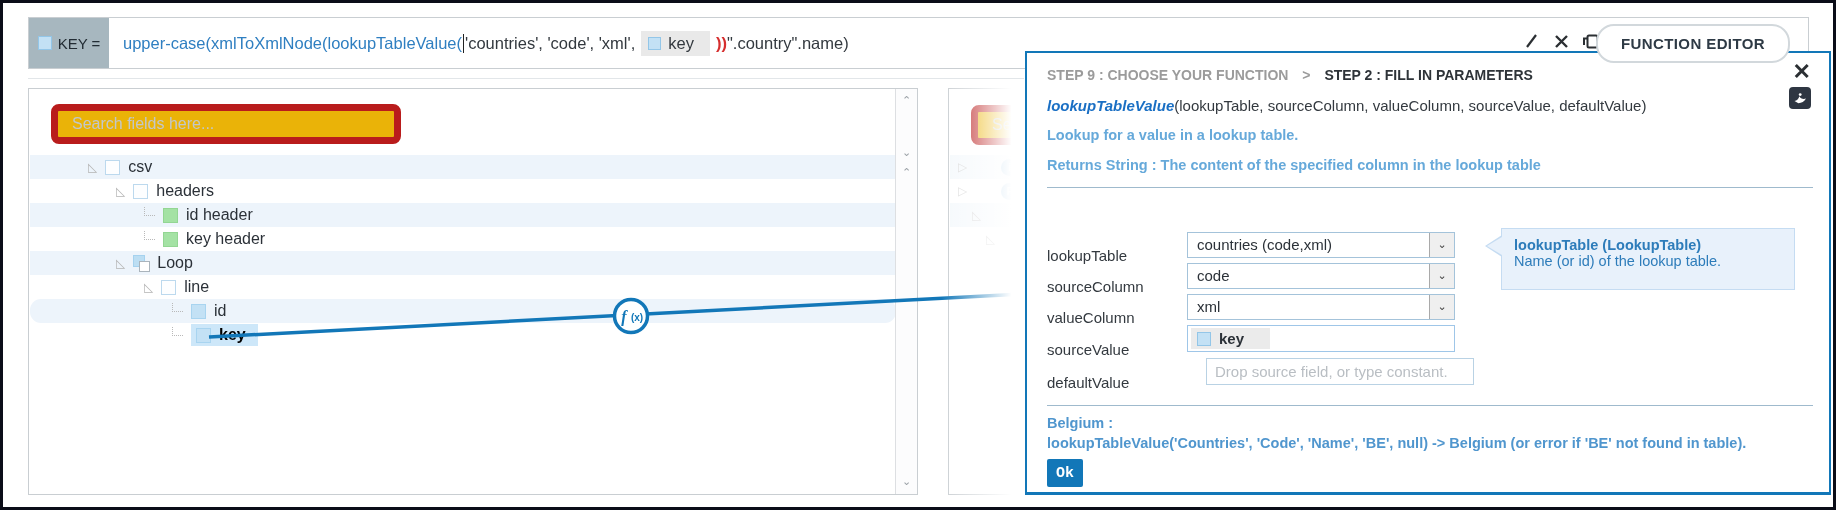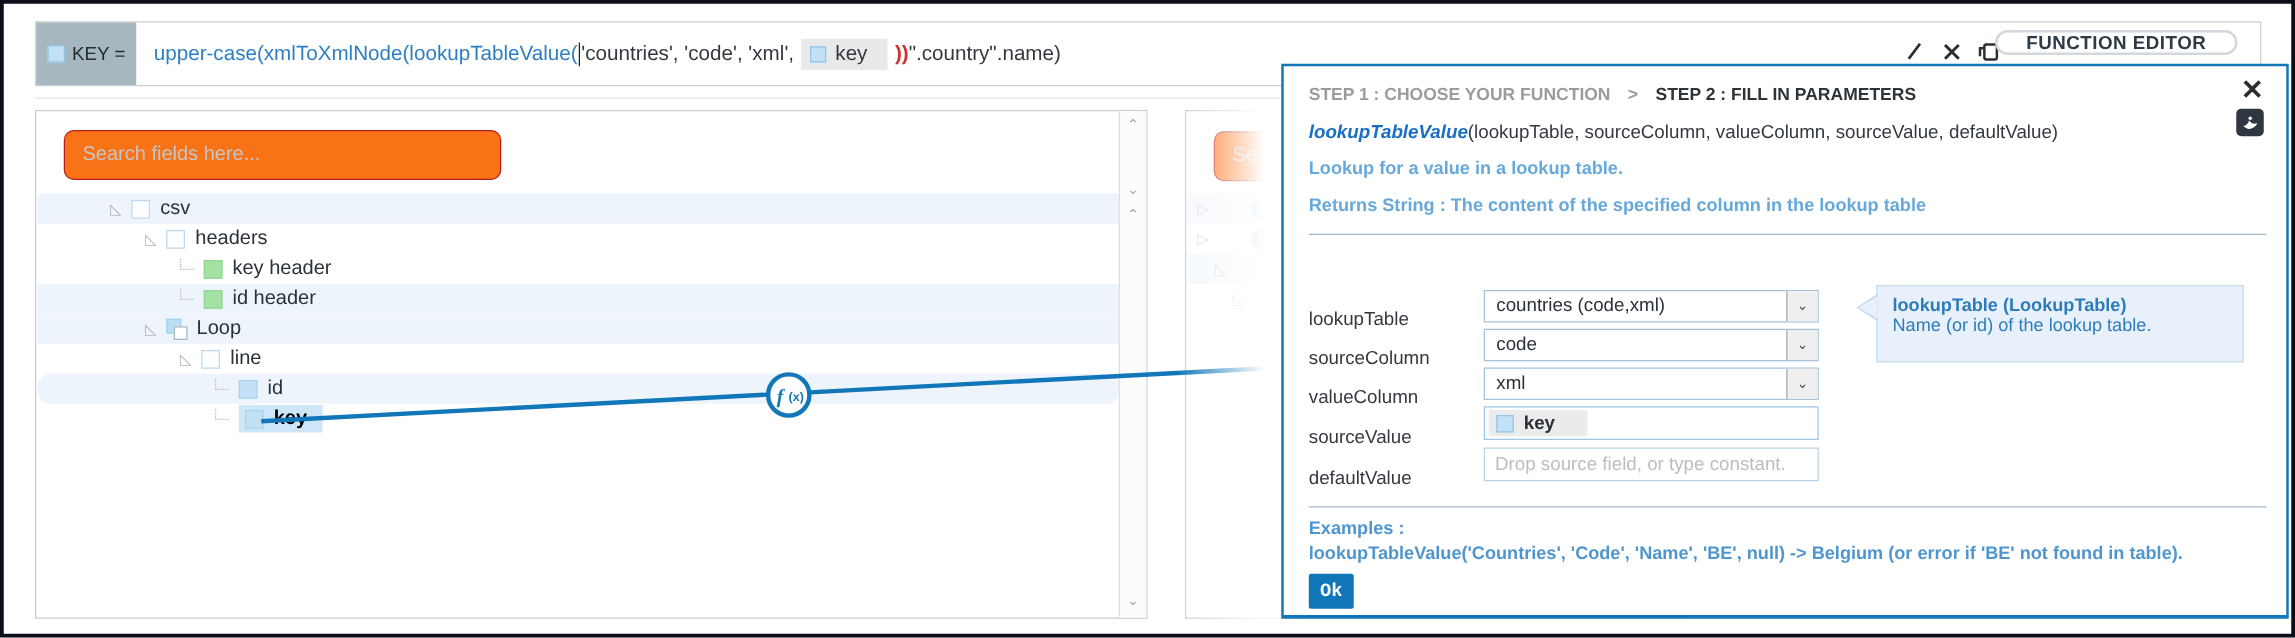--- a/index.html
+++ b/index.html
@@ -22,28 +22,28 @@
   .formula-text { display:flex; align-items:center; padding-left:14px; font-size:16.5px; white-space:nowrap; color:#33393f; }
   .fn-blue { color:#2f7fc1; }
   .red { color:#d62f2f; font-weight:bold; }
   .caret { display:inline-block; width:1px; height:19px; background:#222; margin:0 1px; }
   .expr-chip { display:inline-flex; align-items:center; gap:7px; background:#e9e9e9; padding:3px 16px 3px 7px; margin:0 6px; }
   .expr-chip .sq { width:13px; height:13px; }
   .bar-divider { left:25px; top:75px; width:996px; height:1px; background:#e2e6e9; }
 
   .bar-icons { top:27px; height:22px; display:flex; gap:9px; align-items:center; z-index:3; }
   .bar-icon { width:20px; height:20px; display:flex; align-items:center; justify-content:center; cursor:pointer; color:#2b2f33; }
-  .fe-btn { left:1593px; top:21px; width:194px; height:20px; border:2px solid #d2d8dc; border-radius:18px;
+  .fe-btn { left:1593px; top:21px; width:194px; height:39px; border:2px solid #d2d8dc; border-radius:18px;
     background:#fff; z-index:30; display:flex; align-items:center; justify-content:center;
     font-size:15px; font-weight:bold; letter-spacing:.4px; color:#2e3a45; cursor:pointer; }
 
   
   .panel { border:1px solid #c9ced2; background:#fff; }
   .left-panel { left:25px; top:85px; width:890px; height:407px; z-index:1; }
-  .search-box { border:1px solid #b91c1c; border-radius:8px; background:#f97316; }
+  .search-box { border:7px solid #b91c1c; border-radius:8px; background:#eab308; }
   .search-box input { width:100%; height:100%; border:none; outline:none; background:transparent;
     font-family:"Liberation Sans", sans-serif; font-size:16px; color:#444; padding:0 14px; }
   .search-box input::placeholder { color:#c2c7cb; }
   .lp-search { left:22px; top:15px; width:350px; height:40px; }
 
   .tree { left:1px; top:66px; width:866px; }
   .trow { height:24px; display:flex; align-items:center; font-size:16px; color:#2b3138; }
   .trow.striped { background:#edf4fb; }
   .trow .lbl { margin-left:8px; }
   .ind0{ padding-left:58px; } .ind1{ padding-left:86px; } .ind2{ padding-left:114px; } .ind3{ padding-left:142px;border-radius:11px; }
@@ -171,29 +171,29 @@
     <div class="trow striped ind0">
       <span class="exp">◺</span>
       <span class="ico-el"></span>
       <span class="lbl">csv</span>
     </div>
     <div class="trow ind1">
       <span class="exp">◺</span>
       <span class="ico-el"></span>
       <span class="lbl">headers</span>
     </div>
+    <div class="trow striped ind2">
+      <span class="elbow"></span>
+      <span class="ico-green"></span>
+      <span class="lbl">id header</span>
+    </div>
     <div class="trow ind2">
       <span class="elbow"></span>
       <span class="ico-green"></span>
       <span class="lbl">key header</span>
-    </div>
-    <div class="trow striped ind2">
-      <span class="elbow"></span>
-      <span class="ico-green"></span>
-      <span class="lbl">id header</span>
     </div>
     <div class="trow striped ind1">
       <span class="exp">◺</span>
       <span class="ico-loop"></span>
       <span class="lbl">Loop</span>
     </div>
     <div class="trow ind2">
       <span class="exp">◺</span>
       <span class="ico-el"></span>
       <span class="lbl">line</span>
@@ -245,21 +245,21 @@
 
 <svg class="abs wires">
   <line x1="206" y1="334" x2="1022" y2="291" stroke="#1277b8" stroke-width="3.5"></line>
   <circle cx="628" cy="313" r="16.5" fill="#ffffff" stroke="#1277b8" stroke-width="3.5"></circle>
   <text x="621" y="319" font-family="Liberation Serif, serif" font-style="italic" font-weight="bold" font-size="16" fill="#1277b8" text-anchor="middle">f</text>
   <text x="634" y="318" font-family="Liberation Sans, sans-serif" font-weight="bold" font-size="10" fill="#1277b8" text-anchor="middle">(x)</text>
 </svg>
 
 <div class="abs dialog">
   <div class="dlg-head">
-    <span class="step1">STEP 1 : CHOOSE YOUR FUNCTION</span>
+    <span class="step1">STEP 9 : CHOOSE YOUR FUNCTION</span>
     <span class="step-sep">&gt;</span>
     <span class="step2">STEP 2 : FILL IN PARAMETERS</span>
   </div>
   <span class="dlg-close">✕</span>
 
   <div class="dlg-sig">
     <span class="fname">lookupTableValue</span><span>(lookupTable, sourceColumn, valueColumn, sourceValue, defaultValue)</span>
   </div>
   <span class="logo-btn">
     <svg width="16" height="16" viewBox="0 0 16 16">
@@ -295,29 +295,29 @@
   </div>
   <div class="frow" style="top:266px;">
     <span class="flabel">sourceValue</span>
     <div class="fieldbox">
       <span class="fb-chip">
         <span class="sq"></span>
         <span>key</span>
       </span>
     </div>
   </div>
-  <div class="frow" style="top:299px;">
+  <div class="frow" style="top:299px;gap:19px;">
     <span class="flabel">defaultValue</span>
     <div class="inputbox">
       <input type="text" placeholder="Drop source field, or type constant." style="">
     </div>
   </div>
 
   <div class="tooltip">
     <div class="tt-title">lookupTable (LookupTable)</div>
     <div>Name (or id) of the lookup table.</div>
   </div>
 
   <div class="hline hl2"></div>
-  <div class="dlg-ex-label">Examples :</div>
+  <div class="dlg-ex-label">Belgium :</div>
   <div class="dlg-ex">lookupTableValue('Countries', 'Code', 'Name', 'BE', null) -&gt; Belgium (or error if 'BE' not found in table).</div>
   <button class="ok-btn">Ok</button>
 </div>
 
 </body></html>

